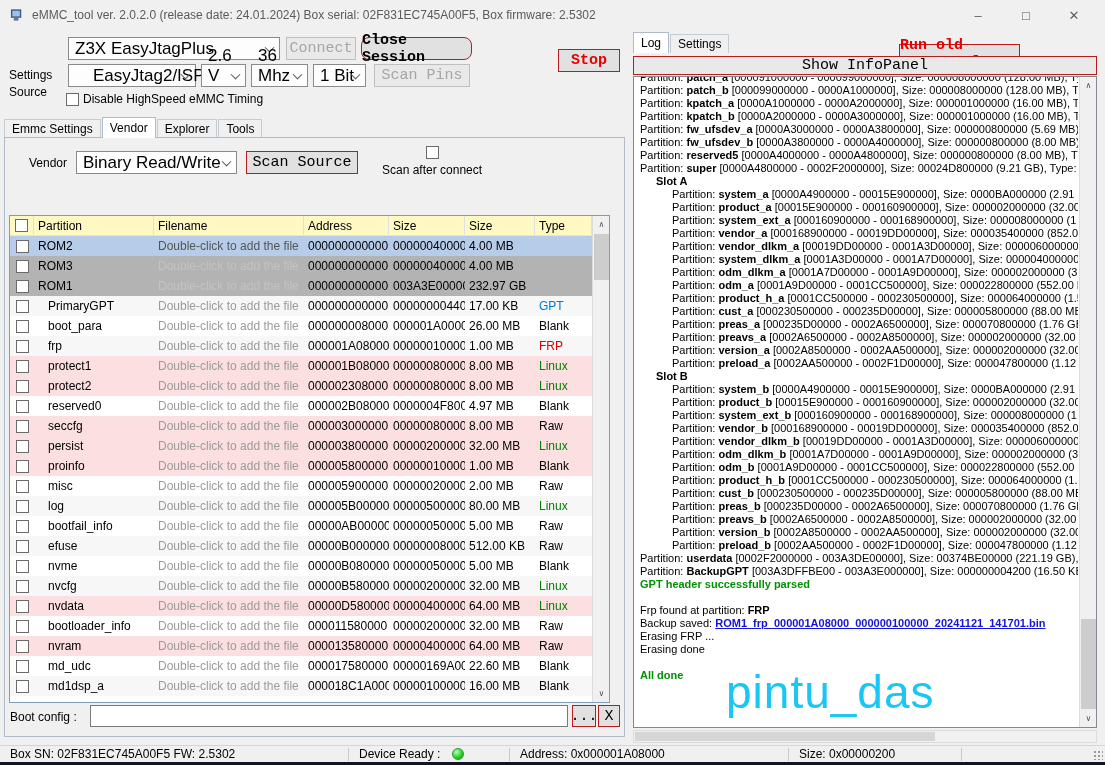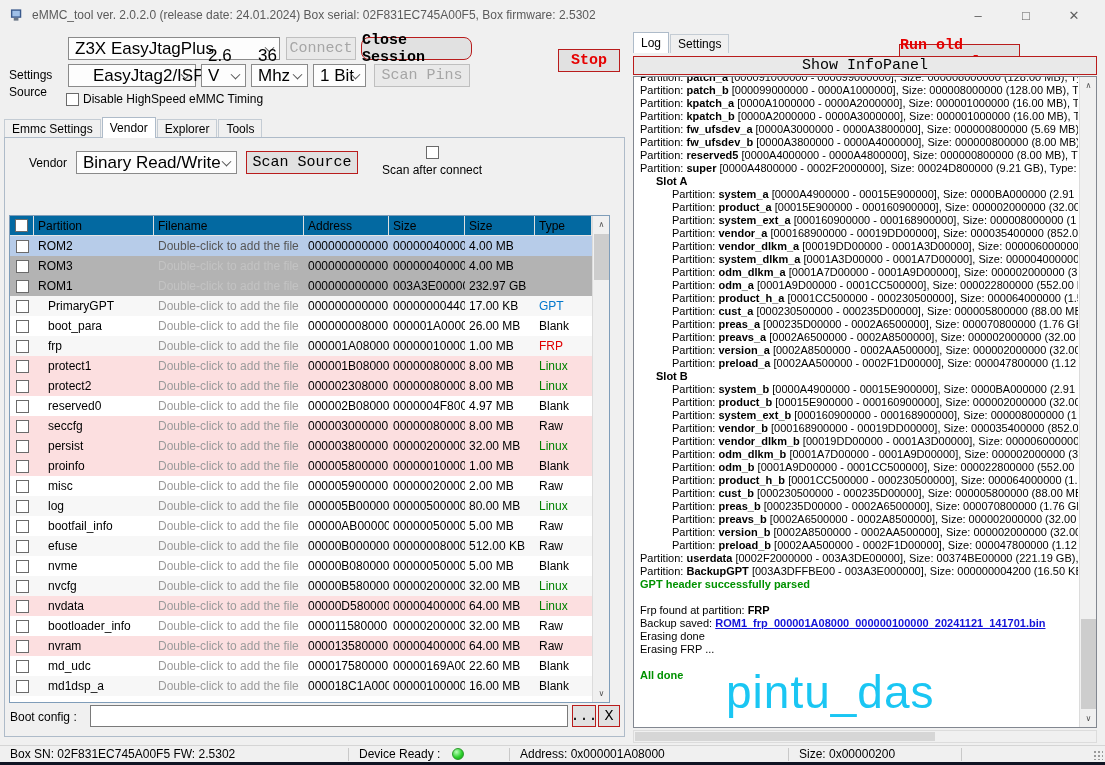--- a/index.html
+++ b/index.html
@@ -47,21 +47,21 @@
   .tabpage { position:absolute; left:4px; top:107px; width:621px; height:600px; border:1px solid #aebbc9; background:#f0f0f0; }
 
   
   .lab-vendor { position:absolute; left:24px; top:18px; }
   .dd-vendor { position:absolute; left:71px; top:13px; width:161px; height:23px; }
   .btn-scansource { position:absolute; left:241px; top:13px; width:112px; height:23px; }
   .chk-scanafter { position:absolute; left:377px; top:8px; display:flex; align-items:center; gap:4px;flex-direction:column; }
 
   
   .ptable { position:absolute; left:4px; top:77px; width:601px; height:488px; background:#fff; border:1px solid #7f9db9; }
-  .pt-head { display:flex; height:20px; background:#0369a1; border-bottom:1px solid #e4e4e4; align-items:center; }
+  .pt-head { display:flex; height:20px; background:#fef9c3; border-bottom:1px solid #e4e4e4; align-items:center; }
   .pt-head .hc { border-right:1px solid #e0e0e0; height:100%; display:flex; align-items:center; padding-left:4px; font-size:12px; color:#000; }
   .pt-row { display:flex; height:20px; align-items:center; font-size:12px; }
   .pt-row .c { height:100%; display:flex; align-items:center; padding-left:4px; overflow:hidden; white-space:nowrap; }
   .col0 { width:24px; justify-content:center; padding-left:0 !important; }
   .col1 { width:120px; } .col2 { width:150px; } .col3 { width:85px; }
   .col4 { width:76px; } .col5 { width:70px; } .col6 { width:57px; }
   .bg-sel { background:#b7cce9; } .bg-dis { background:#b3b3b3; }
   .bg-pink { background:#fcdfe0; } .bg-alt { background:#f7f7f7; } .bg-white { background:#fff; }
   .fn { color:#9b9b9b; } .fn-sel { color:#555; } .fn-dis { color:#c3c3c3; }
   .t-GPT { color:#0077cc; } .t-FRP { color:#e00000; } .t-Linux { color:#008000; } .t-def { color:#000; }
@@ -501,22 +501,22 @@
         <div class="logline i2"><span>Partition: </span><span class="lg-b">preas_b</span><span> [000235D00000 - 0002A6500000], Size: 000070800000 (1.76 GB</span></div>
         <div class="logline i2"><span>Partition: </span><span class="lg-b">preavs_b</span><span> [0002A6500000 - 0002A8500000], Size: 000002000000 (32.00</span></div>
         <div class="logline i2"><span>Partition: </span><span class="lg-b">version_b</span><span> [0002A8500000 - 0002AA500000], Size: 000002000000 (32.00</span></div>
         <div class="logline i2"><span>Partition: </span><span class="lg-b">preload_b</span><span> [0002AA500000 - 0002F1D00000], Size: 000047800000 (1.12 G</span></div>
         <div class="logline i0"><span>Partition: </span><span class="lg-b">userdata</span><span> [0002F2000000 - 003A3DE00000], Size: 00374BE00000 (221.19 GB), T</span></div>
         <div class="logline i0"><span>Partition: </span><span class="lg-b">BackupGPT</span><span> [003A3DFFBE00 - 003A3E000000], Size: 000000004200 (16.50 KB),</span></div>
         <div class="logline i0"><span class="lg-green">GPT header successfully parsed</span></div>
         <div class="logline i0"></div>
         <div class="logline i0"><span>Frp found at partition: </span><span class="lg-b">FRP</span></div>
         <div class="logline i0"><span>Backup saved: </span><span class="lg-link">ROM1_frp_000001A08000_000000100000_20241121_141701.bin</span></div>
+        <div class="logline i0"><span>Erasing FRP ...</span></div>
         <div class="logline i0"><span>Erasing done</span></div>
-        <div class="logline i0"><span>Erasing FRP ...</span></div>
         <div class="logline i0"></div>
         <div class="logline i0"><span class="lg-green">All done</span></div>
       </div>
     <div class="watermark">pintu_das</div>
     <div class="log-vscroll">
       <div class="sarrow" style="top:0">∧</div>
       <div class="sthumb" style="bottom:18px;height:90px"></div>
       <div class="sarrow" style="bottom:0;top:auto">∨</div>
     </div>
   </div>

